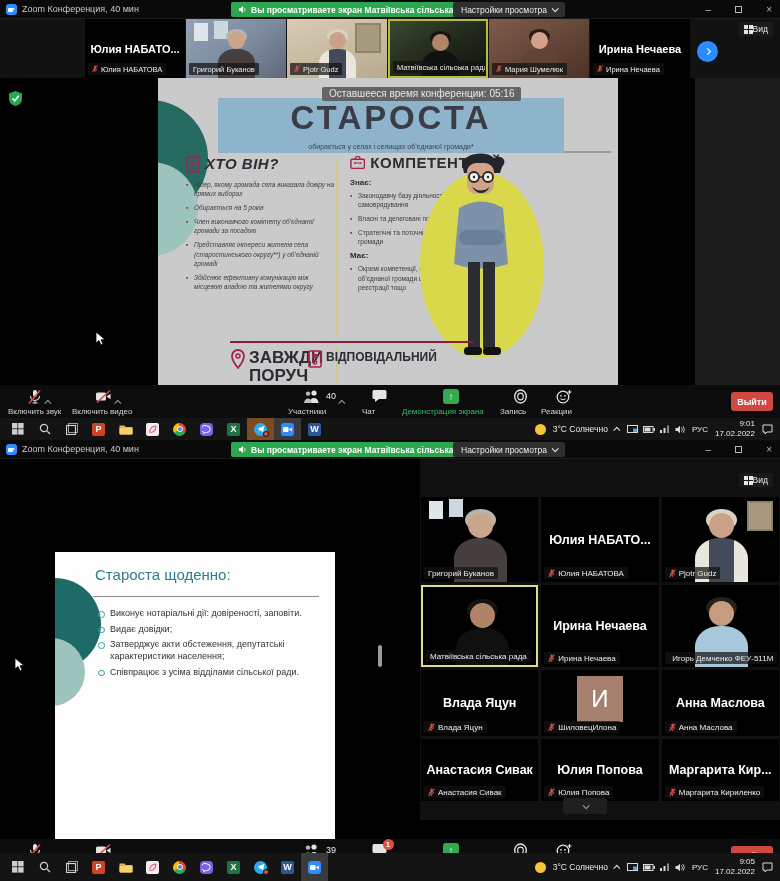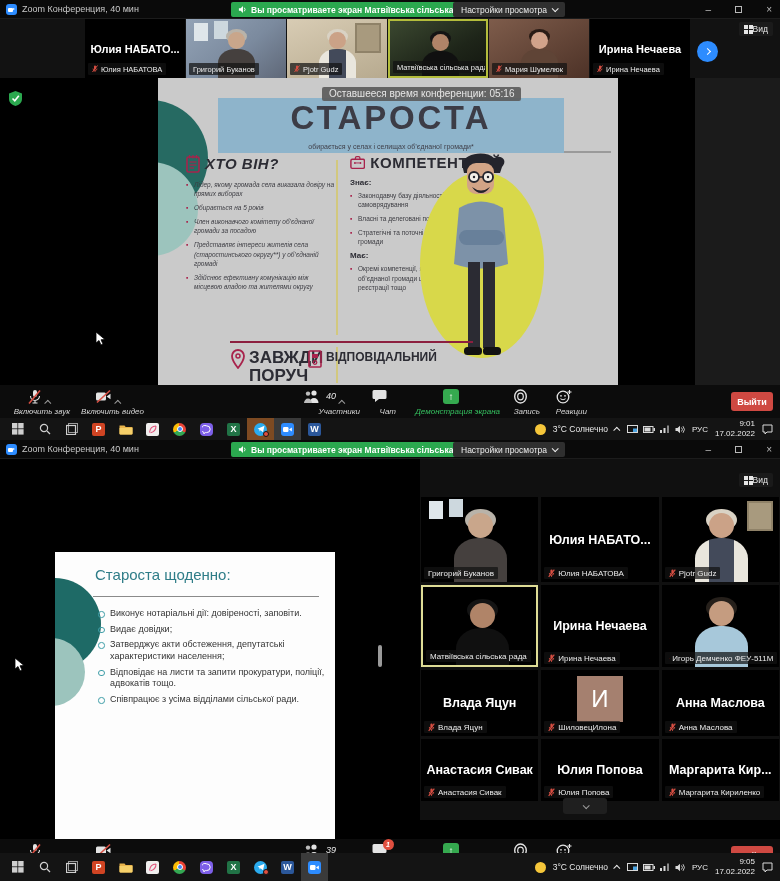--- a/index.html
+++ b/index.html
@@ -122,21 +122,21 @@
   .g-tile{background:#000;position:relative;overflow:hidden;}
   .g-tile.active{border:2px solid #dedc96;}
   .g-tile .center-name{font-size:12.5px;}
   .g-tile .chip{font-size:8px;}
   .avatar-box{position:absolute;left:50%;top:44%;transform:translate(-50%,-50%);width:46px;height:46px;background:#a5806f;display:flex;align-items:center;justify-content:center;color:#fff;font-size:24px;}
   .collapse-btn{position:absolute;left:563px;top:339px;width:44px;height:16px;background:#1f1f1f;border-radius:3px;display:flex;align-items:center;justify-content:center;color:#9a9a9a;}
 
   
   .ztoolbar{position:absolute;left:0;right:0;height:33px;background:#0c0c0c;color:#dedede;}
   #shot1 .ztoolbar{top:385px;} #shot2 .ztoolbar{top:399px;}
-  .tgroup{position:absolute;top:4px;text-align:right;font-style:italic;}
+  .tgroup{position:absolute;top:4px;text-align:left;}
   .tgroup .irow{height:17px;display:flex;align-items:flex-start;justify-content:center;gap:4px;}
   .tgroup .lab{font-size:8px;color:#d6d6d6;white-space:nowrap;margin-top:1px;}
   .tgroup .caret{color:#9a9a9a;margin-top:2px;}
   .g-mic{left:8px;width:62px;}
   .g-cam{left:72px;width:72px;}
   .g-part{left:288px;width:72px;}
   .g-chat{left:362px;width:34px;}
   .g-share{left:402px;width:98px;}
   .g-share .lab{color:#35c05f;}
   .g-rec{left:500px;width:40px;}
@@ -627,21 +627,20 @@
     <div class="stage2">
       <div class="slide2">
         <div class="circ dark"></div>
         <div class="circ light"></div>
         <h2>Староста щоденно:</h2>
         <div class="rule"></div>
         <ul class="dbul">
           <li>Виконує нотаріальні дії:  довіреності, заповіти.</li>
           <li>Видає довідки;</li>
           <li>Затверджує акти обстеження, депутатські характеристики населення;</li>
-          <li>Відповідає на листи та запити прокуратури, поліції, адвокатів тощо.</li>
           <li>Співпрацює з усіма відділами сільської ради.</li>
         </ul>
       </div>
       <svg class="cursor iconsvg" style="position:absolute;" width="11" height="16" viewBox="0 0 11 16">
             <path d="M1 1 L1 12 L4 9.5 L6 14 L8 13 L6 8.8 L10 8.5 Z" fill="#fff" stroke="#000" stroke-width=".8"></path>
           </svg>
     </div>
 
     <div class="divider-handle"></div>
 

